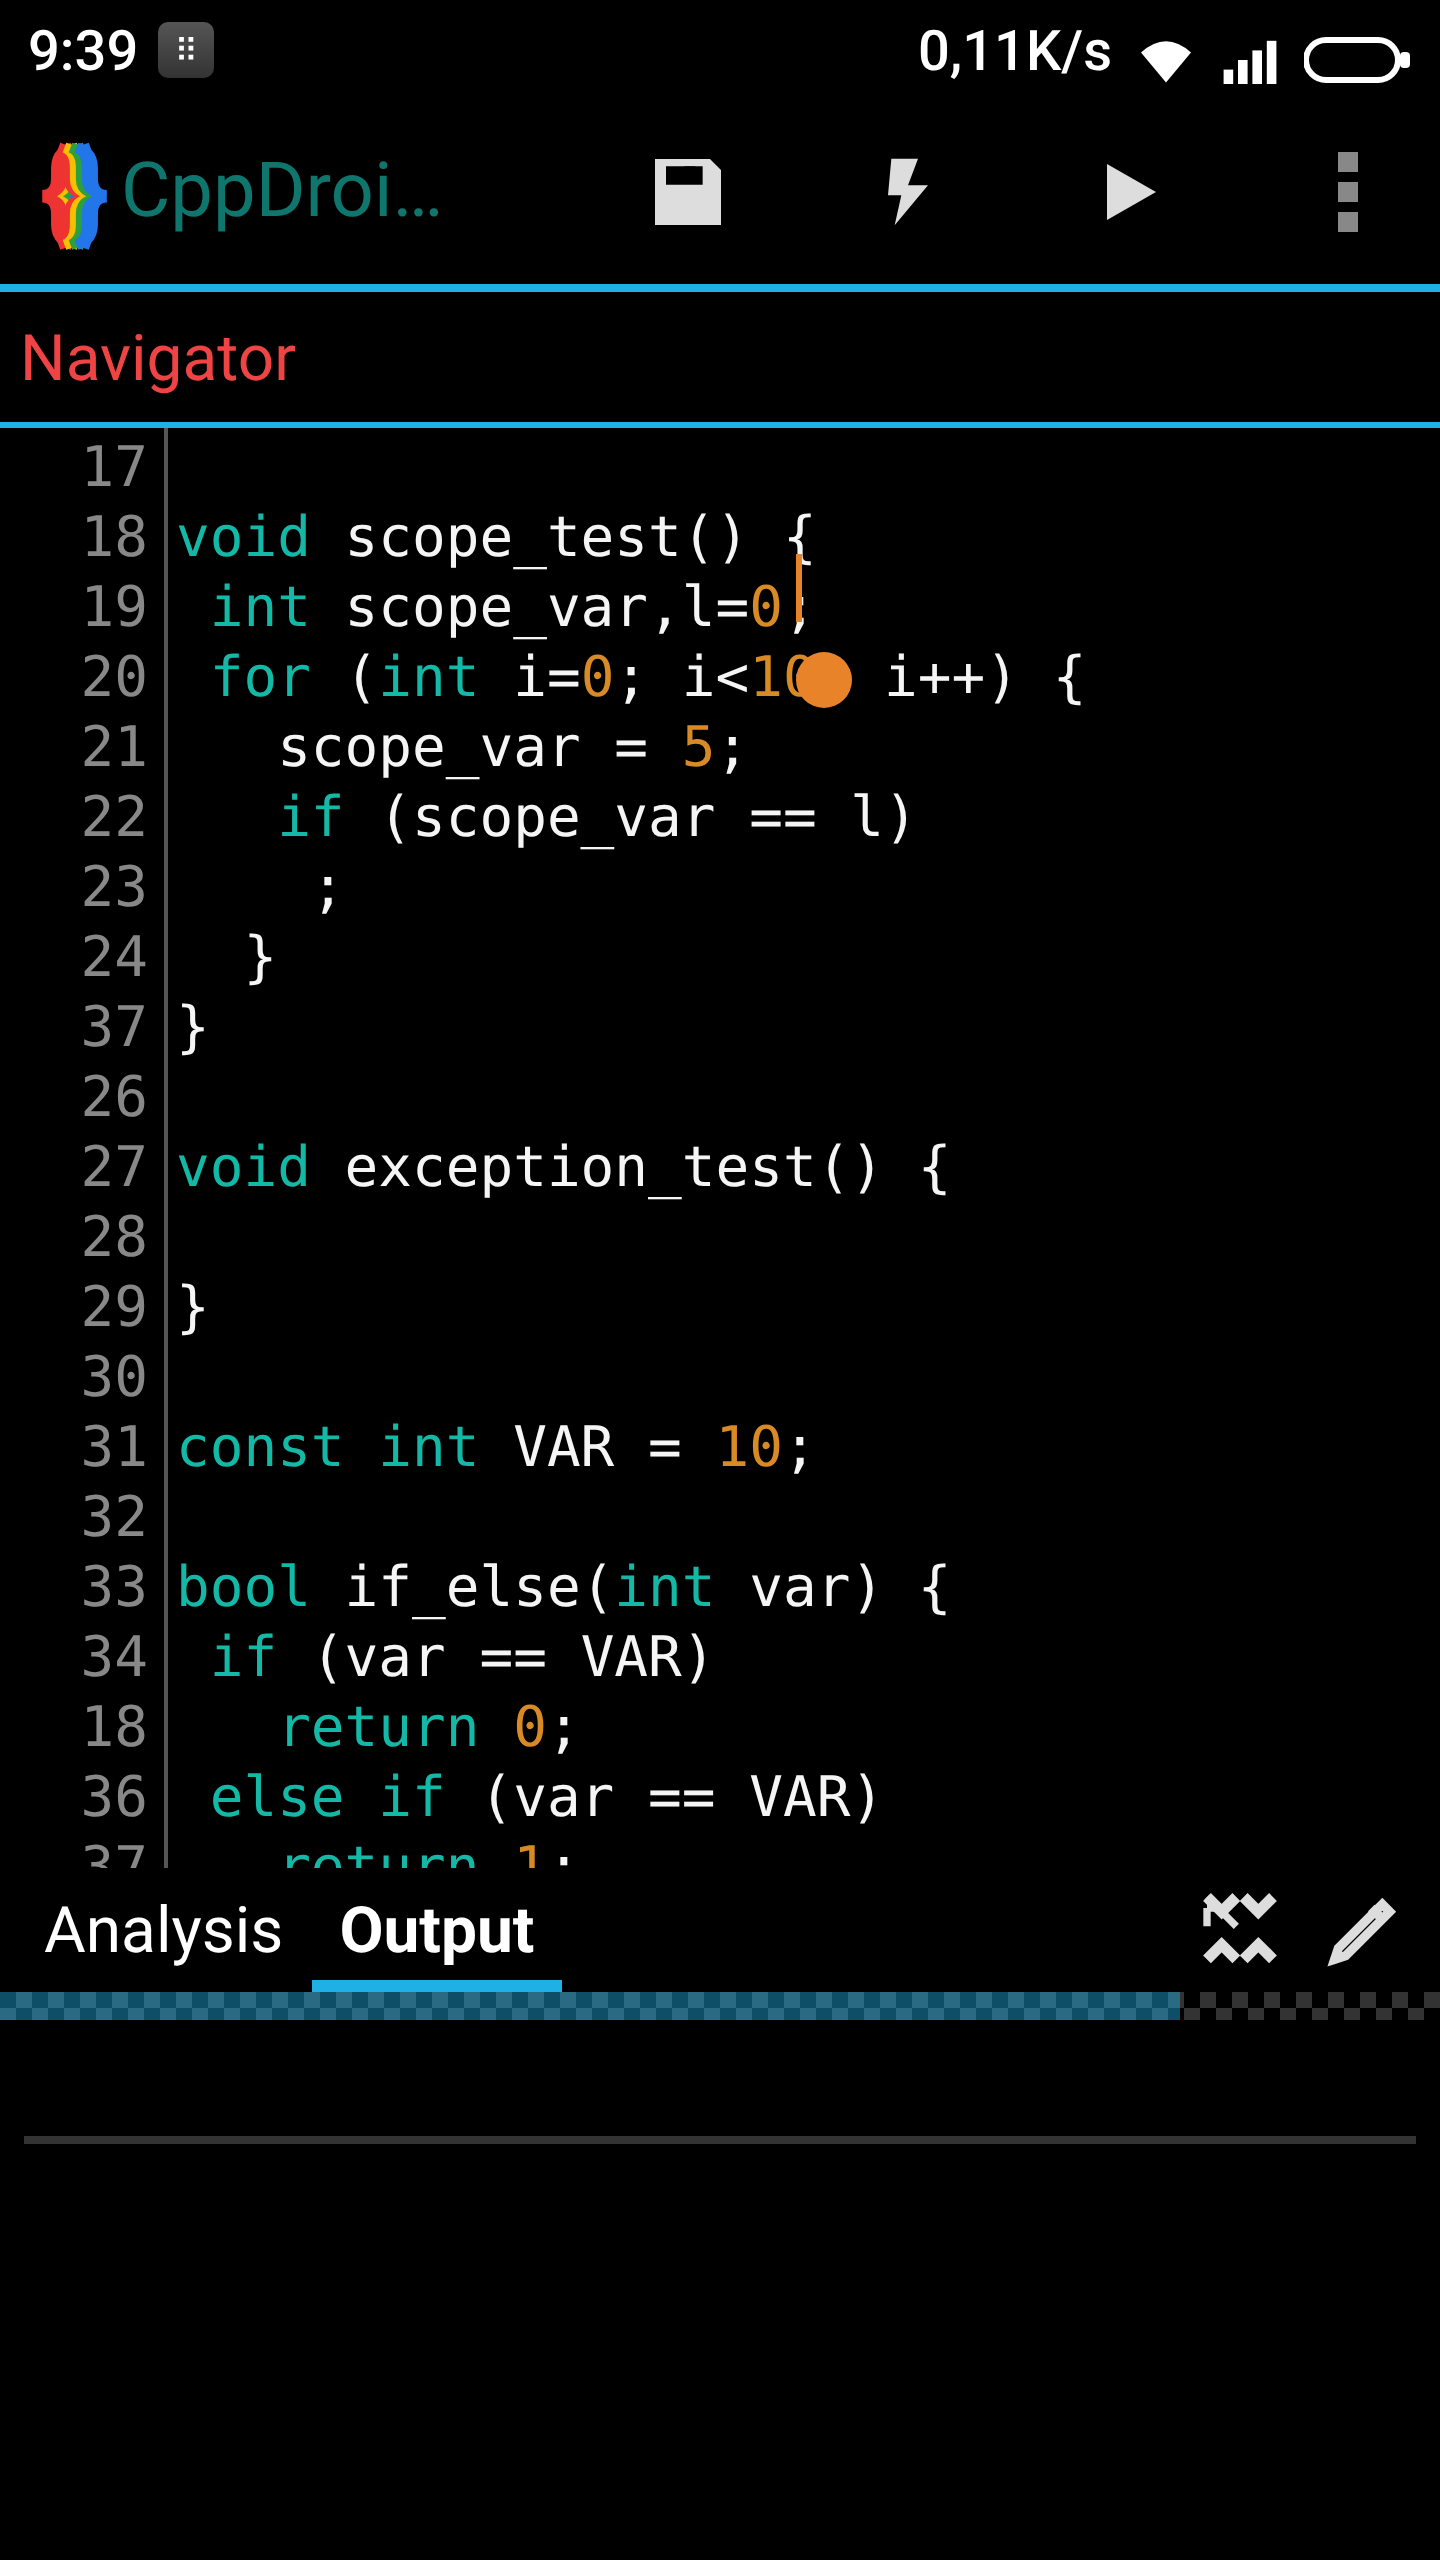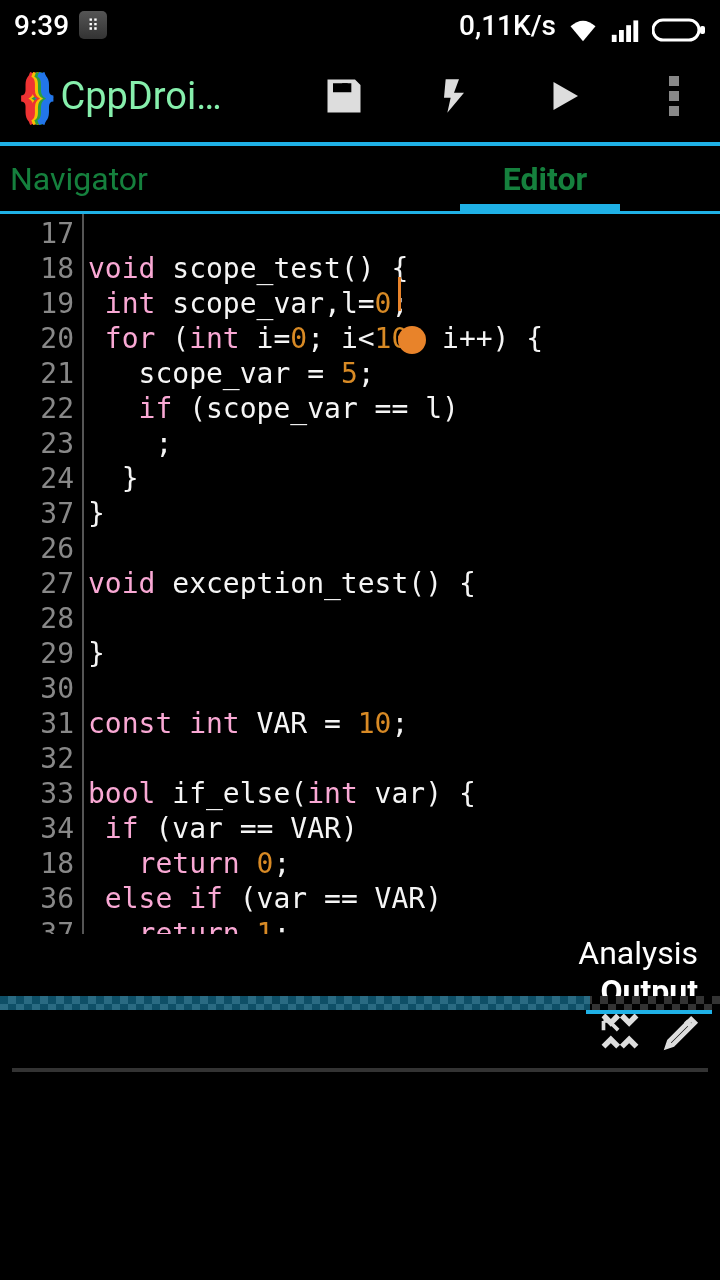--- a/index.html
+++ b/index.html
@@ -37,38 +37,38 @@
     height: 96px;
     display: flex;
     align-items: center;
     padding: 0 16px 0 20px;
     border-bottom: 4px solid #1fb1e6;
   }
   .app-title-wrap { display:flex; align-items:center; gap:12px; flex:0 0 260px; }
   .braces { font-size:56px; font-weight:900; letter-spacing:-6px; display:flex;}
   .brace-open { color:#e33; text-shadow: 3px 0 #f6c000, 6px 0 #2c9f3e, 9px 0 #2276ea;}
   .brace-close { color:#2276ea; text-shadow: -3px 0 #2c9f3e,-6px 0 #f6c000,-9px 0 #e33; margin-left:4px;}
-  .app-title { font-size:38px; font-weight:400; color:#86efac; }
+  .app-title { font-size:38px; font-weight:400; color:#0f766e; }
   .toolbar-icons { display:flex; align-items:center; gap:62px; margin-left:auto; padding-right:6px;}
   .tb-icon { width:48px; height:48px; display:flex; align-items:center; justify-content:center; color:#ddd; }
   
   .tab-row {
     display:flex;
     border-bottom: 3px solid #1fb1e6;
     height: 68px;
     align-items:stretch;
   }
   .tab {
     flex:1;
     display:flex;
     align-items:center;
     padding-left: 10px;
     font-size:32px;
     font-weight:400;
-    color:#15803d;
+    color:#ef4444;
   }
   .tab.active { justify-content:center; font-weight:700; position:relative;}
   .tab.active::after{
     content:"";
     position:absolute;
     bottom:-3px; left:50%; transform:translateX(-50%);
     width:160px; height:10px; background:#1fb1e6;
   }
   
   .editor {
@@ -90,42 +90,41 @@
   }
   .gutter .ln { height:35px; }
   .code {
     flex:1;
     padding-left:4px;
     white-space:pre;
     color:#f0f0f0;
     padding-top:2px;
   }
   .code .cl { height:35px; display:block; }
-  .kw   { color:#f9a8d4; }   
+  .kw   { color:#14b8a6; }   
   .id   { color:#f5f5f5;text-align:center; }
   .num  { color:#d88a25; }
   .cursor-dot {
     position:absolute;
     width:28px; height:28px; border-radius:50%;
     background:#e8832a;
     left: 398px; top: 112px;
   }
   .caret {
     position:absolute;
     left: 398px; top: 63px;
     width:3px; height:34px; background:#e8832a;
   }
   
   .bottom-tabs {
     display:flex;
     height: 62px;
-    align-items:flex-end;
+    align-items:center;
     position:relative;
     padding: 0 8px;
-    flex-direction: column;
   }
   .btab { font-size:32px; padding:0 14px; height:100%; display:flex; align-items:center;}
   .btab.active { font-weight:700; position:relative;}
   .btab.active::after{
     content:""; position:absolute; bottom:-4px; left:0; right:0; height:10px; background:#1fb1e6;
   }
   .btab-icons { margin-left:auto; display:flex; gap:18px; padding-right:8px;}
   .bicon { width:44px; height:44px; display:flex; align-items:center; justify-content:center;}
   .checker {
     height:14px;
@@ -218,23 +217,20 @@
           <rect x="0" y="9" width="6" height="6"></rect>
           <rect x="0" y="18" width="6" height="6"></rect>
         </svg>
     </span>
   </div>
 </div>
 
 <div class="tab-row">
   <div class="tab">
     <span>Navigator</span>
-  </div>
-  <div class="tab active">
-    <span>Editor</span>
   </div>
 </div>
 
 <div class="editor">
   <div class="gutter" id="gutter">
       <div class="ln">17</div>
       <div class="ln">18</div>
       <div class="ln">19</div>
       <div class="ln">20</div>
       <div class="ln">21</div>

